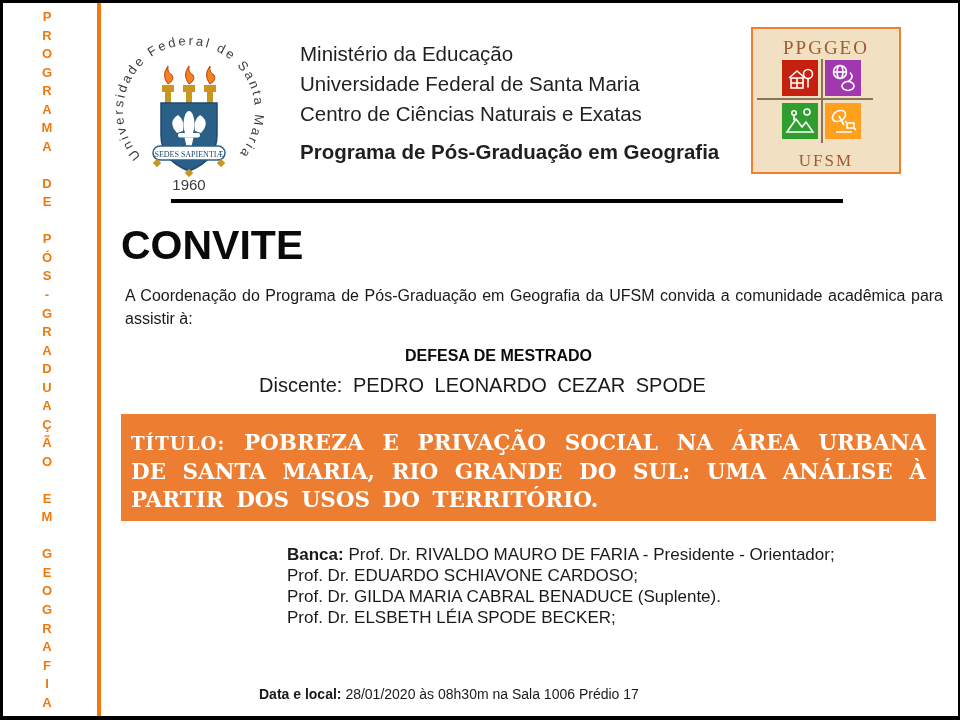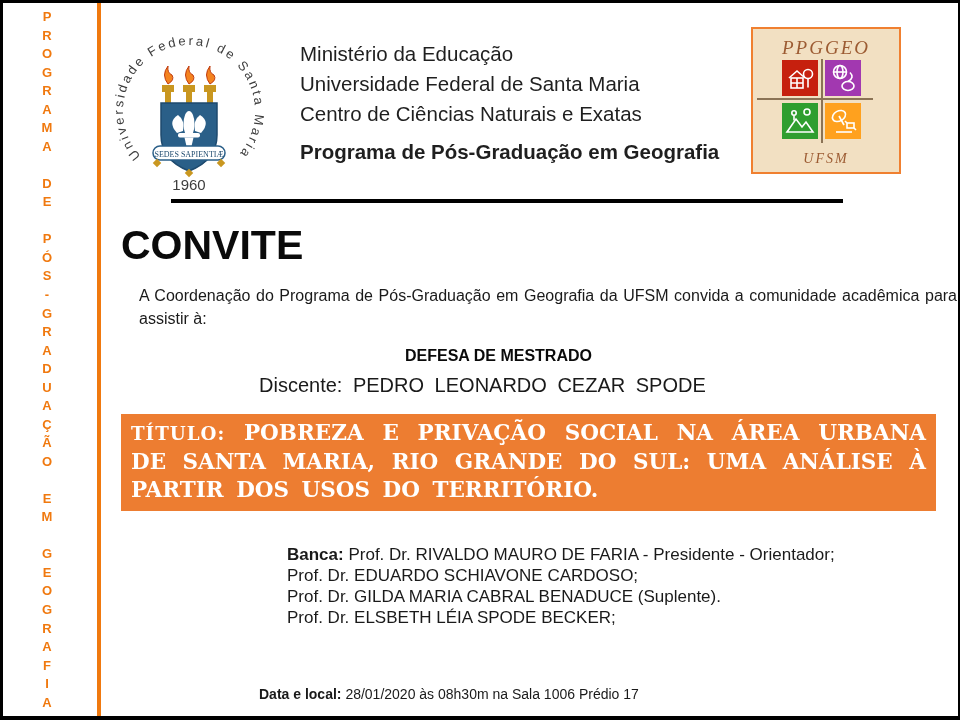--- a/index.html
+++ b/index.html
@@ -25,52 +25,52 @@
   .seal { position:absolute; left:108px; top:26px; }
 
   
   .header-block { position:absolute; left:297px; top:36px; color:#1f1f1f; }
   .header-line { font-size:20.5px; line-height:30px; }
   .header-program { font-size:20.5px; line-height:30px; font-weight:bold; margin-top:8px; }
 
   
   .ppggeo {
     position:absolute; left:748px; top:24px; width:150px; height:147px;
-    background:#F2E0C2; border:2px solid #F08030;font-style:italic;
+    background:#F2E0C2; border:2px solid #F08030;
   }
   .ppggeo-title, .ppggeo-sub {
     position:absolute; left:0; width:100%; text-align:center;
     font-family:"Liberation Serif", serif; color:#9C5B32; letter-spacing:2px;
   }
   .ppggeo-title { top:8px; font-size:19px; }
-  .ppggeo-sub { top:122px; font-size:14px; }
+  .ppggeo-sub { top:122px; font-size:17px; }
   .pg-hline { position:absolute; left:4px; top:69px; width:116px; height:2px; background:#8B7355; }
   .pg-vline { position:absolute; left:68px; top:30px; width:2px; height:84px; background:#8B7355; }
   .pg-sq { position:absolute; width:36px; height:36px; display:flex; align-items:center; justify-content:center; }
   .pg-sq.red    { left:29px; top:31px;  background:#C6200E; }
   .pg-sq.purple { left:72px; top:31px;  background:#A238B0; }
   .pg-sq.green  { left:29px; top:74px;  background:#2F9E2F; }
   .pg-sq.orange { left:72px; top:74px;  background:#FFA11E; }
 
   
   .rule { position:absolute; left:168px; top:196px; width:672px; height:4px; background:#000; }
   .convite {
     position:absolute; left:118px; top:219px; width:815px; text-align:left;
     font-size:41px; font-weight:bold; color:#0a0a0a; letter-spacing:0;
   }
   .intro {
     position:absolute; left:122px; top:281px; width:818px;
-    font-size:16px; line-height:1.45; color:#1a1a1a; text-align:justify;margin-left:14px;
+    font-size:16px; line-height:1.45; color:#1a1a1a; text-align:justify;
   }
   .defesa { position:absolute; left:366px; top:344px; font-size:16px; font-weight:bold; color:#0a0a0a;margin-left:36px; }
   .discente { position:absolute; left:256px; top:371px; font-size:20px; color:#1a1a1a; word-spacing:5px; }
   .discente .lbl { font-weight:normal;margin-top:42px; }
   .thesis {
     position:absolute; left:118px; top:411px; width:815px; min-height:86px;
-    background:#ED7D31; color:#fff; padding:5px 10px 7px 10px;
+    background:#ED7D31; color:#fff; padding:15px 10px 7px 10px;
     font-family:"DejaVu Serif", serif; font-weight:bold;
     font-size:21.5px; line-height:28px; text-align:justify; word-spacing:5px;
   }
   .thesis .lbl { font-size:0.85em; letter-spacing:1px; }
   .banca {
     position:absolute; left:284px; top:541px; width:660px;
     font-size:17px; line-height:21px; color:#1a1a1a;
   }
   .banca b { font-weight:bold; }
   .dataline { position:absolute; left:256px; top:683px; font-size:14px; color:#1a1a1a; }

